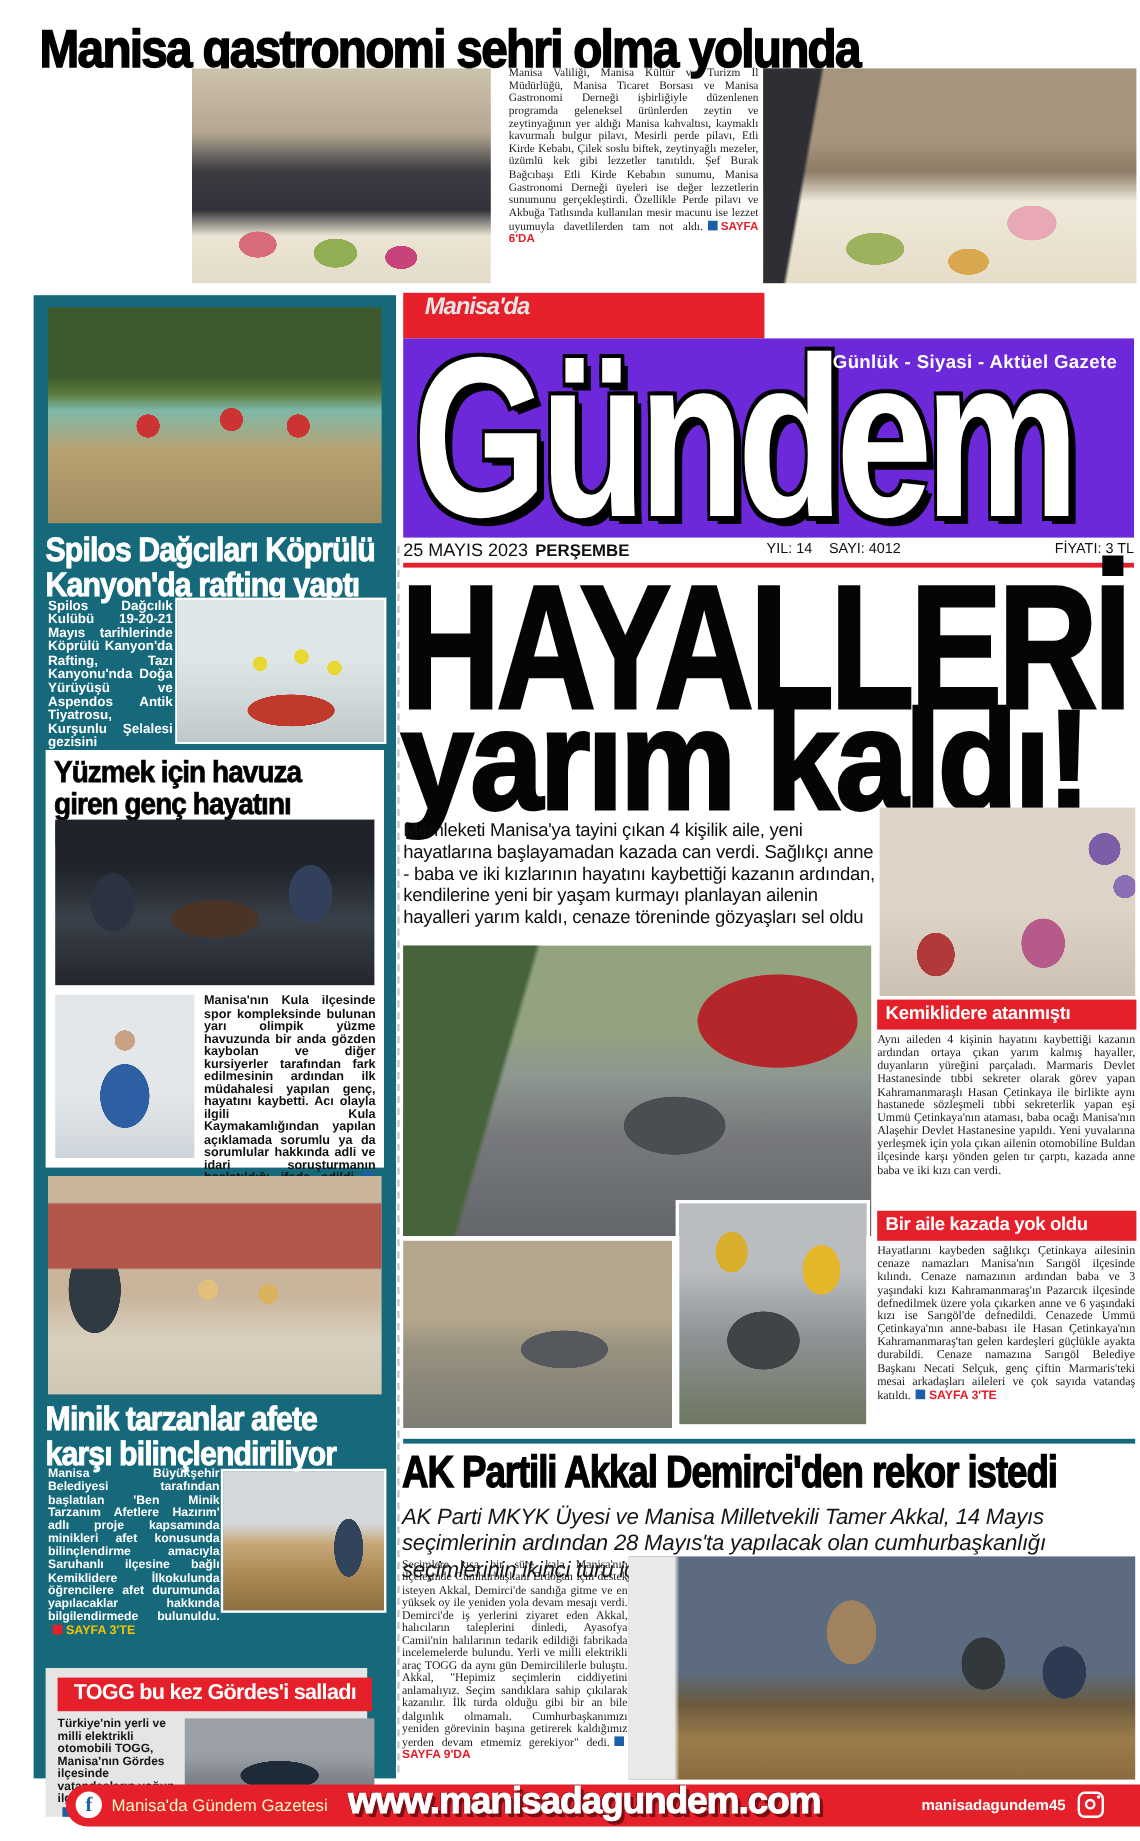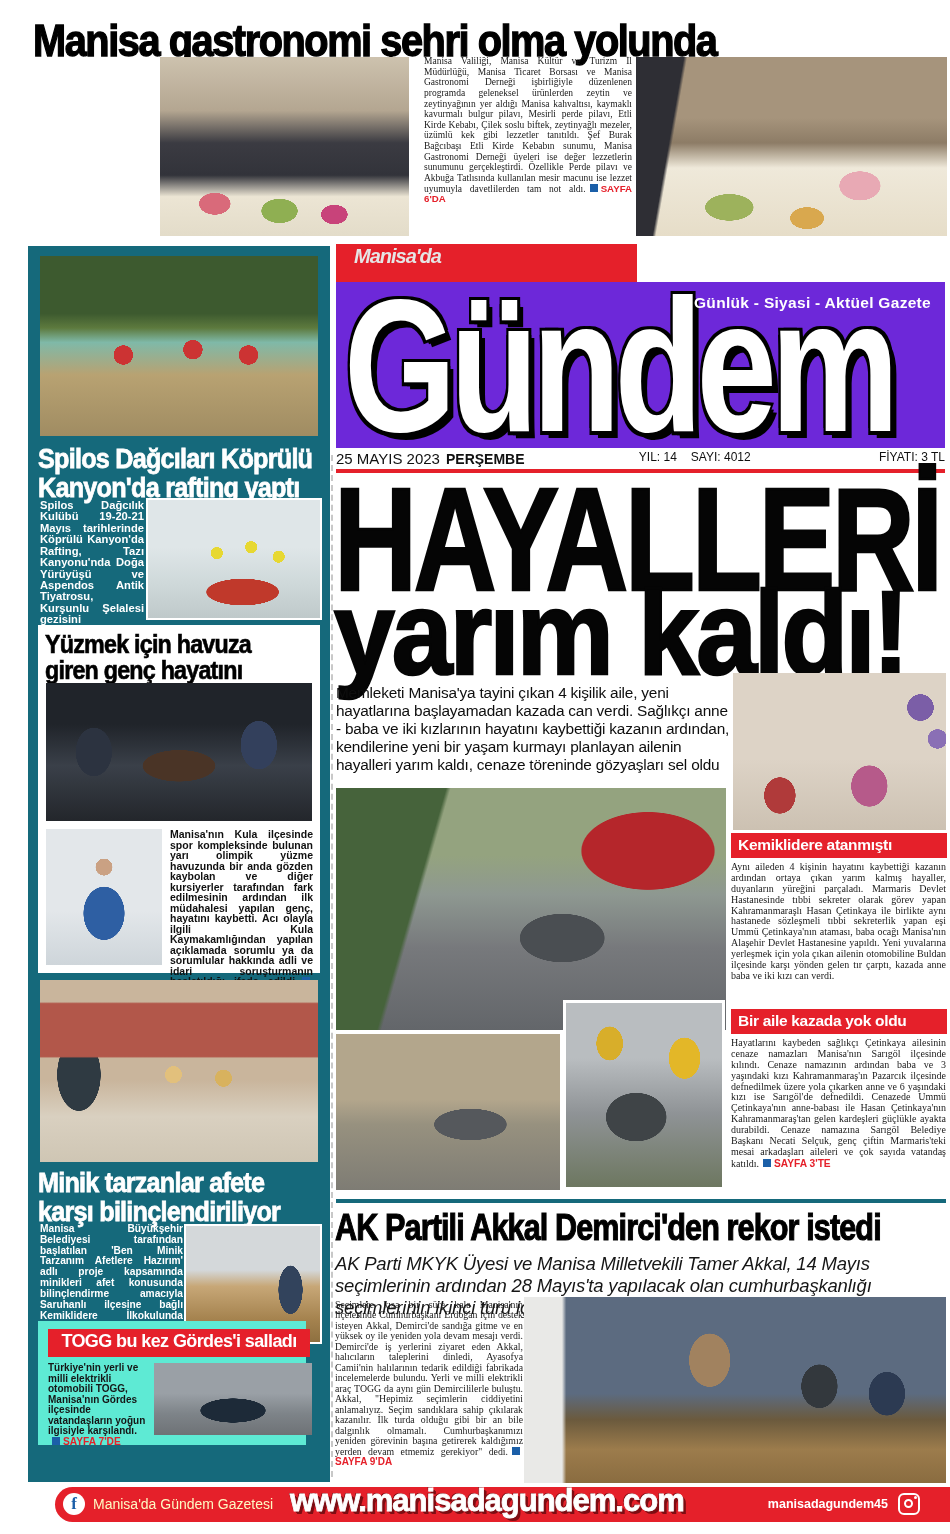--- a/index.html
+++ b/index.html
@@ -151,21 +151,21 @@
       linear-gradient(180deg,#c9b59c 0 55%,#d9d0c0 75%,#cfc6b4 100%)}
   #tarzan-headline{left:10px;top:922px;width:286px;color:#fff;font-size:26px;font-weight:bold;
     line-height:1.02;letter-spacing:-0.8px;transform:scale(0.97,1.08);transform-origin:left top;
     -webkit-text-stroke:0.7px #fff}
   #tarzan-body{left:12px;top:978px;width:143px;color:#fff;font-weight:bold;font-size:10.2px;
     line-height:1.06;text-align:justify}
   #classroom-photo{left:156px;top:978px;width:138px;height:120px;border:2px solid #fff;
     background:
       radial-gradient(20px 40px at 78% 55%,#32435c 0 60%,transparent 61%),
       linear-gradient(180deg,#d4d8da 0 38%,#c7a777 52%,#a5834f 80%,#8e7040 100%)}
-  #togg-box{left:10px;top:1075px;width:268px;height:124px;background:#5eead4}
+  #togg-box{left:10px;top:1144px;width:268px;height:124px;background:#e5e5e5}
   #togg-banner{position:absolute;left:10px;top:8px;width:262px;height:28px;background:#e5202a;color:#fff;
     font-weight:bold;font-size:18px;letter-spacing:-0.6px;text-align:center;padding-top:2px}
   #togg-body{position:absolute;left:10px;top:42px;width:102px;font-size:10px;font-weight:bold;
     line-height:1.05;color:#151515}
   #togg-photo{left:116px;top:42px;width:158px;height:72px;
     background:
       radial-gradient(54px 20px at 50% 66%,#1d2a38 0 60%,transparent 61%),
       linear-gradient(180deg,#9aa0a6 0 42%,#7e8489 70%,#6e7276 100%)}
 
   

